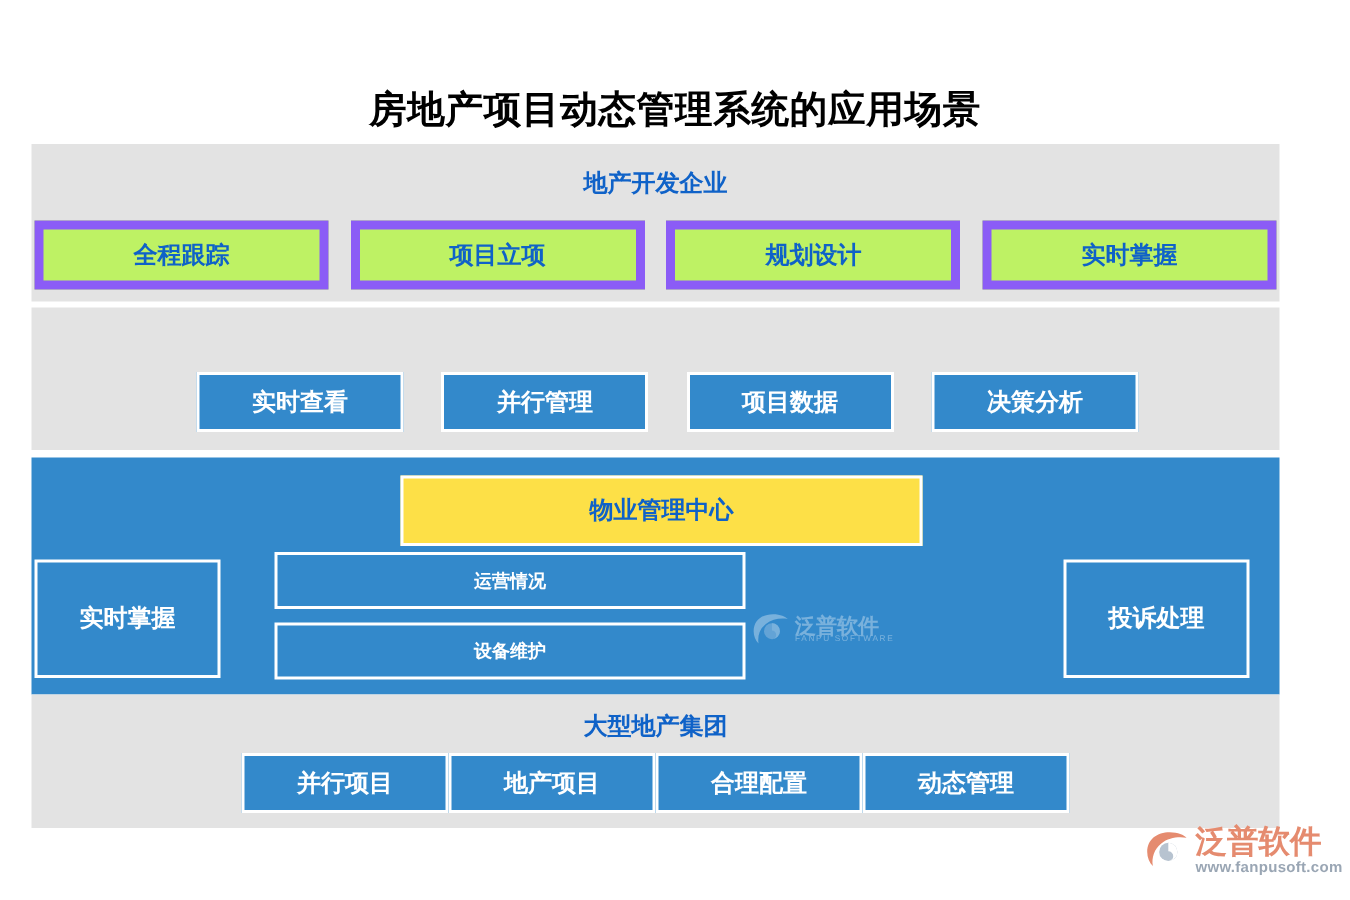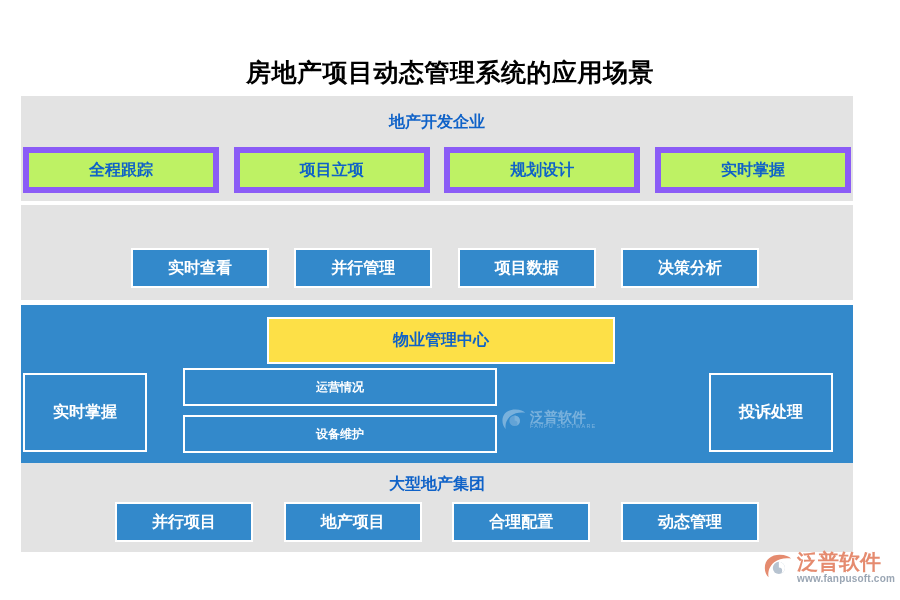--- a/index.html
+++ b/index.html
@@ -91,21 +91,21 @@
     left: 94px;
     top: 43px;
     width: 644px;
     justify-content: space-between;
     padding-left: 16px;
   }
   .row-4 {
     left: 94px;
     top: 39px;
     width: 644px;
-    justify-content: space-between;
+    justify-content: center;
   }
   .row-2 .box, .row-4 .box {
     width: 138px;
     height: 40px;
   }
 
   .box {
     box-sizing: border-box;
     display: flex;
     align-items: center;

